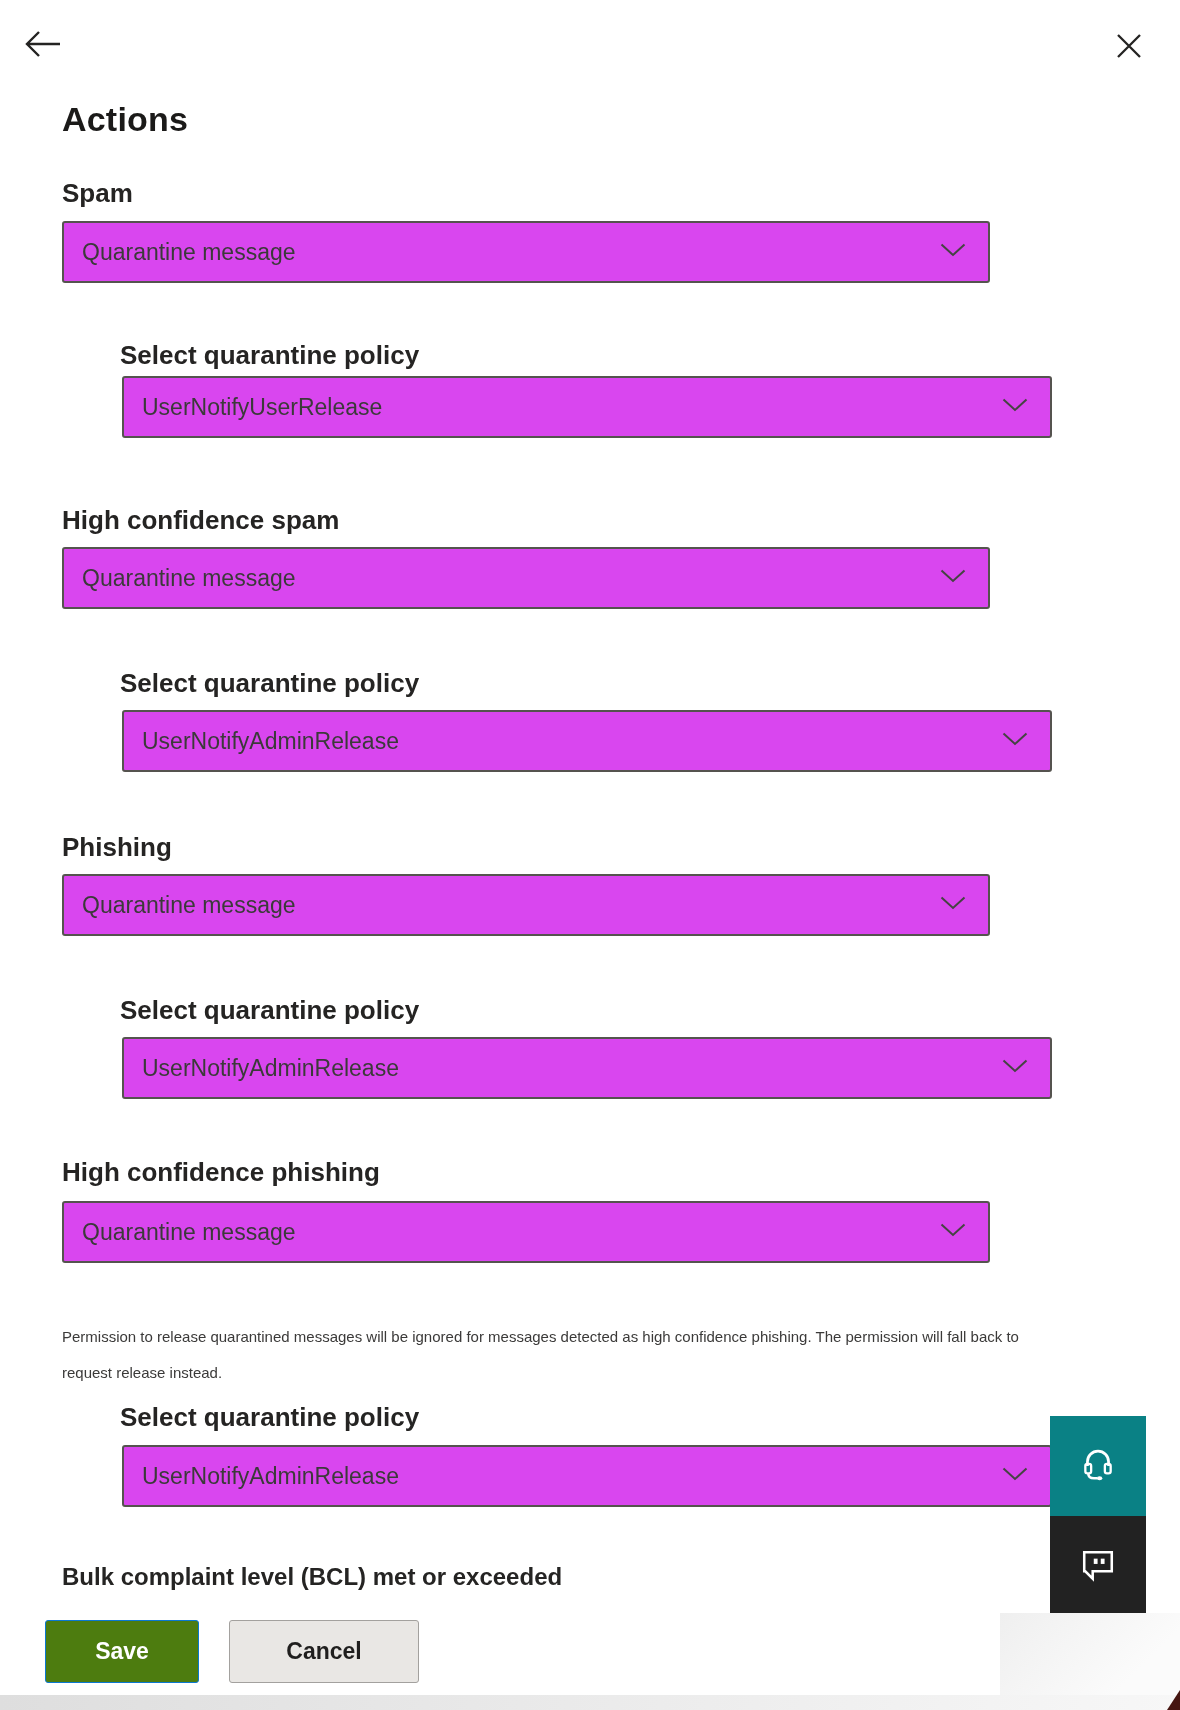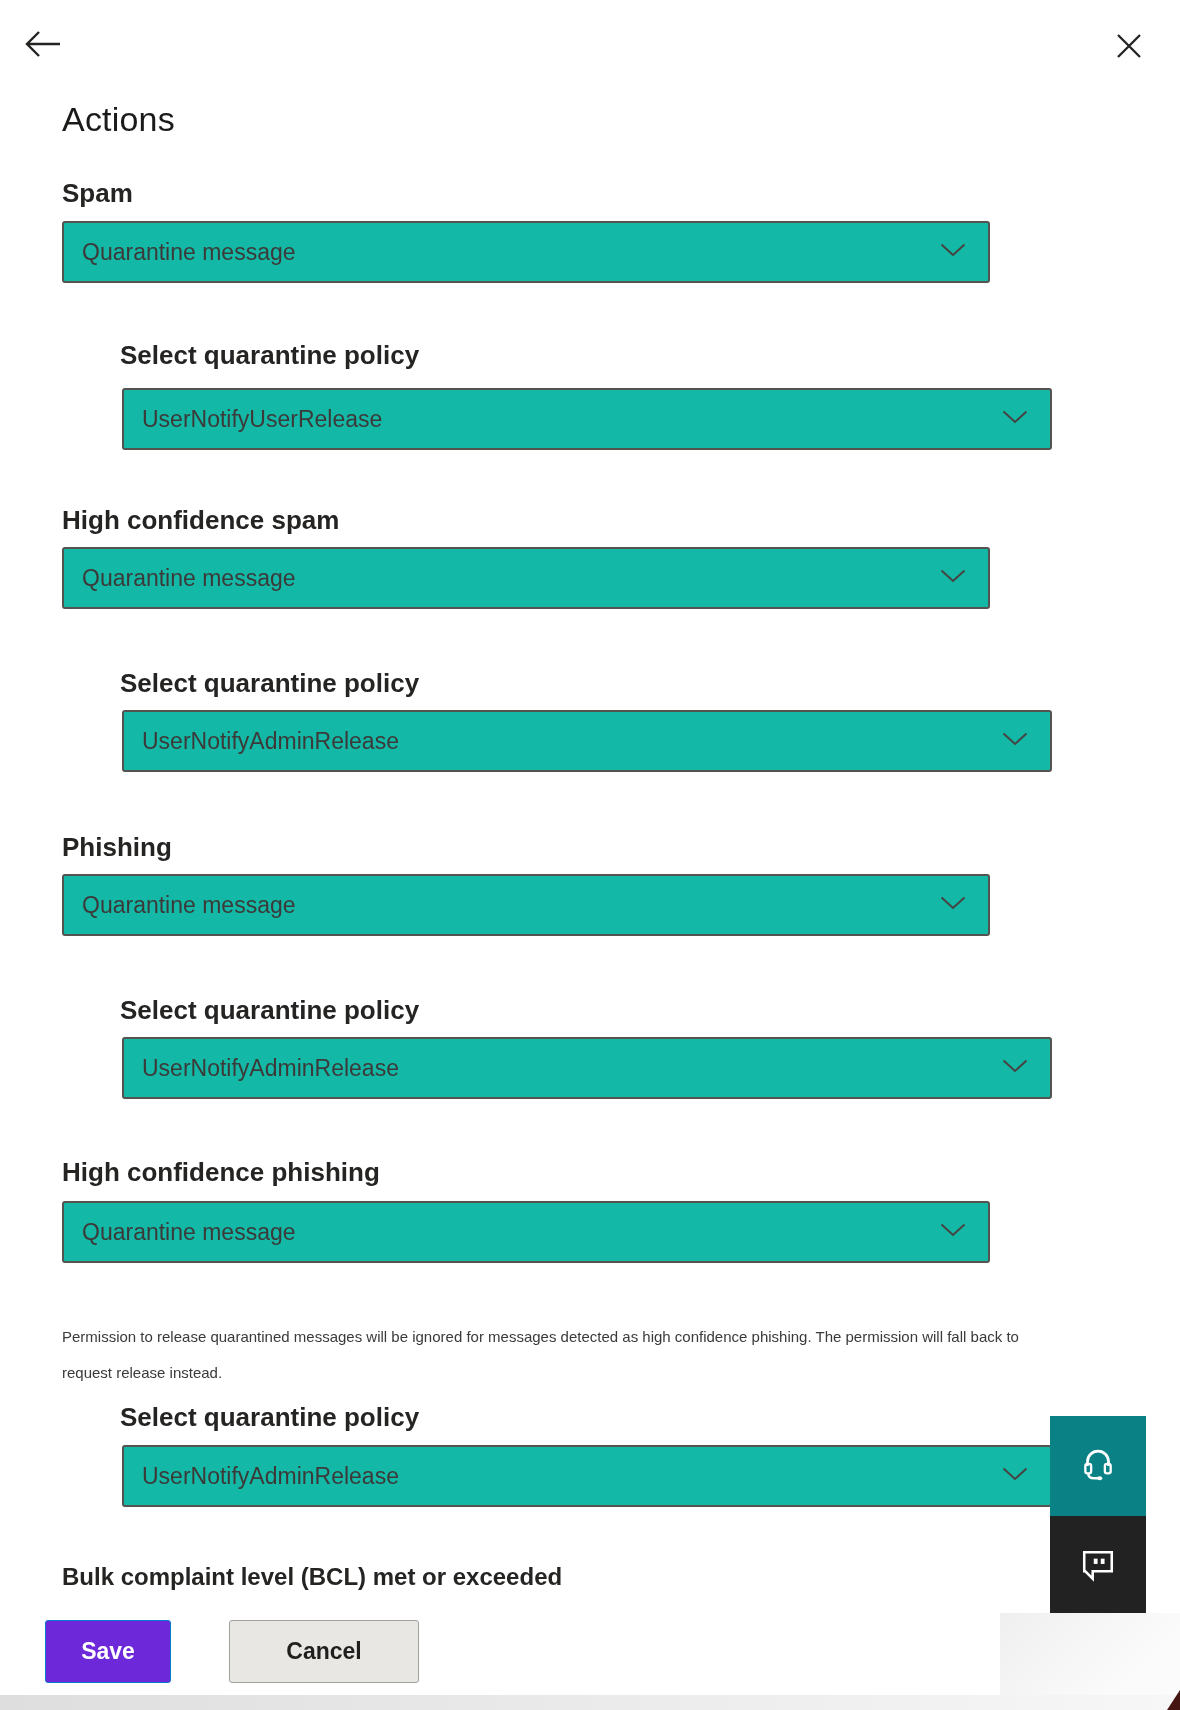--- a/index.html
+++ b/index.html
@@ -3,44 +3,44 @@
 <meta charset="utf-8">
 <style>
   html,body{margin:0;padding:0;background:#fff;}
   .screen{position:relative;width:1180px;height:1710px;background:#ffffff;overflow:hidden;
           font-family:"Liberation Sans",sans-serif;color:#252423;}
 
   .icon-btn{position:absolute;background:none;border:none;padding:0;margin:0;cursor:pointer;line-height:0;}
   .back-btn{left:24px;top:28px;}
   .close-btn{left:1116px;top:33px;}
 
-  .page-title{position:absolute;left:62px;top:100px;margin:0;font-size:34px;font-weight:400;color:#1b1a19;letter-spacing:.2px;}
+  .page-title{position:absolute;left:62px;top:100px;margin:0;font-size:34px;font-weight:700;color:#1b1a19;letter-spacing:.2px;}
 
   .sec-label{position:absolute;font-size:26px;font-weight:700;color:#252423;line-height:27px;white-space:nowrap;}
   .ind{left:120px;}
   .out{left:62px;}
 
-  .dd{position:absolute;height:62px;border:2px solid #55534f;border-radius:3px;background:#14b8a6;
+  .dd{position:absolute;height:62px;border:2px solid #55534f;border-radius:3px;background:#d946ef;
       display:flex;align-items:center;box-sizing:border-box;padding:0 64px 0 18px;cursor:pointer;}
   .dd-val{font-size:23px;color:#3b3a39;white-space:nowrap;overflow:hidden;}
   .dd .chev{position:absolute;right:22px;top:50%;transform:translateY(-50%);}
 
   .note{position:absolute;left:62px;top:1304px;width:975px;font-size:15px;line-height:36px;color:#3b3a39;}
 
   .clipped-label{position:absolute;left:62px;top:1563px;font-size:24px;font-weight:700;color:#252423;line-height:27px;white-space:nowrap;}
 
   .footer{position:absolute;left:0;top:1590px;width:1180px;height:105px;background:#ffffff;}
   .corner-wash{position:absolute;left:1000px;top:1613px;width:180px;height:82px;
                background:linear-gradient(135deg,#efefef 0%,#fbfbfb 75%);}
   .bottom-edge{position:absolute;left:0;top:1695px;width:1180px;height:15px;
                background:linear-gradient(to right,#dedede,#f7f7f7);}
 
   .btn{position:absolute;top:1620px;height:63px;border-radius:3px;font-family:"Liberation Sans",sans-serif;
        font-size:23px;font-weight:700;cursor:pointer;}
-  .btn-save{left:45px;width:126px;background:#6d28d9;border:1px solid #0b78d0;color:#ffffff;}
+  .btn-save{left:45px;width:154px;background:#4d7c0f;border:1px solid #0b78d0;color:#ffffff;}
   .btn-cancel{left:229px;width:190px;background:#e9e7e4;border:1px solid #a3a19e;color:#201f1e;}
 
   .widget{position:absolute;left:1050px;width:96px;border:none;cursor:pointer;
           display:flex;align-items:center;justify-content:center;line-height:0;padding:0;}
   .widget-help{top:1416px;height:100px;background:#0a8185;}
   .widget-feedback{top:1516px;height:97px;background:#222222;}
 
   .cursor-wedge{position:absolute;right:0;top:1690px;width:13px;height:20px;background:#451511;
                 clip-path:polygon(100% 0,100% 100%,0 100%);}
 </style>
@@ -69,21 +69,21 @@
   <div class="sec-label out" style="top:180px">Spam</div>
   <div class="dd" style="left:62px;top:221px;width:928px">
     <span class="dd-val">Quarantine message</span>
     <span class="chev">
       <svg width="26" height="14" viewBox="0 0 26 14">
           <path d="M1.5 1.5 L13 12 L24.5 1.5" fill="none" stroke="#454442" stroke-width="2"></path>
         </svg>
     </span>
   </div>
   <div class="sec-label ind" style="top:342px">Select quarantine policy</div>
-  <div class="dd" style="left:122px;top:388px;width:930px">
+  <div class="dd" style="left:122px;top:376px;width:930px">
     <span class="dd-val">UserNotifyUserRelease</span>
     <span class="chev">
       <svg width="26" height="14" viewBox="0 0 26 14">
           <path d="M1.5 1.5 L13 12 L24.5 1.5" fill="none" stroke="#454442" stroke-width="2"></path>
         </svg>
     </span>
   </div>
 
   <div class="sec-label out" style="top:507px">High confidence spam</div>
   <div class="dd" style="left:62px;top:547px;width:928px">

